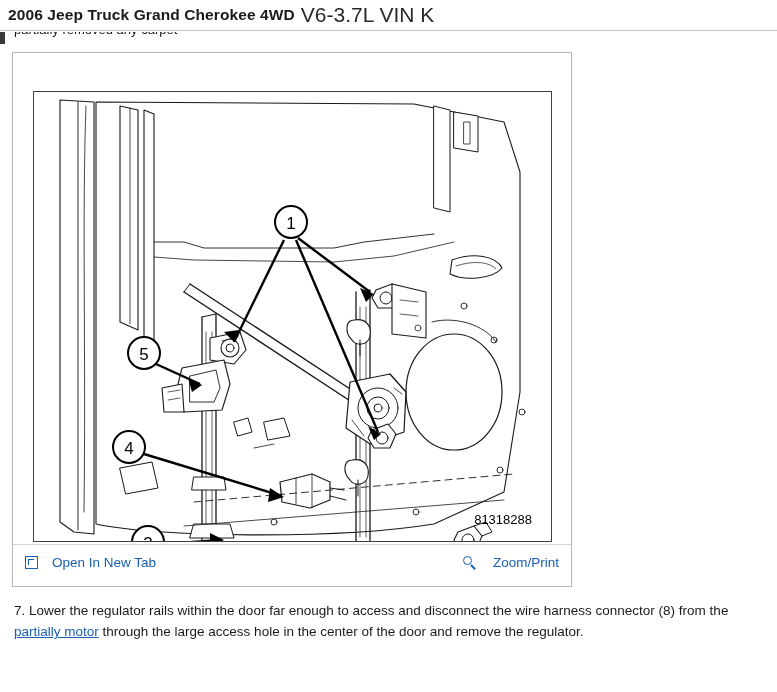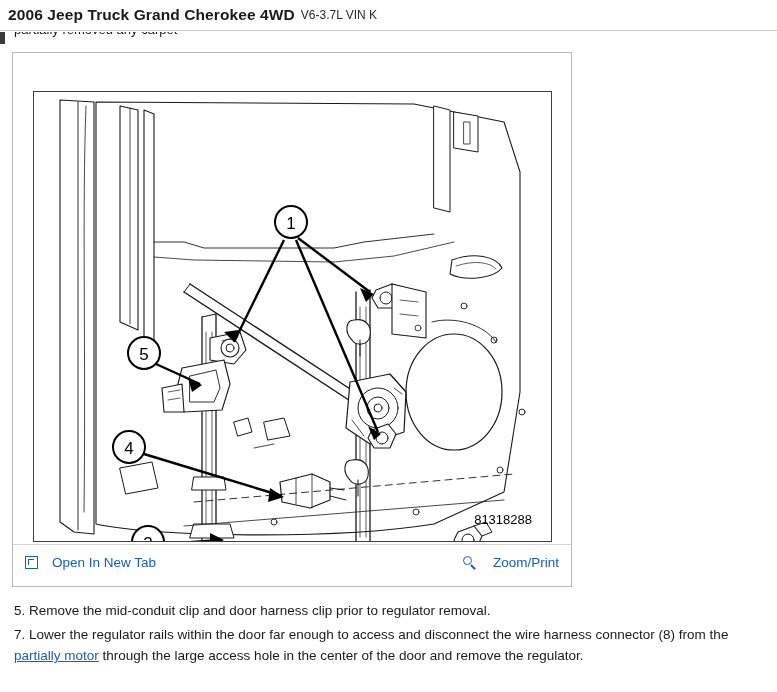--- a/index.html
+++ b/index.html
@@ -25,21 +25,21 @@
     padding-left: 8px;
     box-sizing: border-box;
   }
   .header .title-bold {
     font-size: 15.5px;
     font-weight: bold;
     color: #1a1a1a;
     letter-spacing: 0.1px;
   }
   .header .title-light {
-    font-size: 12px;
+    font-size: 21px;
     font-weight: normal;
     color: #2a2a2a;
     margin-left: 6px;
   }
 
   
   .clipped-line {
     position: absolute;
     left: 14px;
     top: 32px;
@@ -367,15 +367,14 @@
       <span class="icon-mag">
         <span class="ring"></span>
           <span class="handle"></span>
       </span>
       <span class="label">Zoom/Print</span>
     </div>
   </div>
 </div>
 
 <div class="steps">
-  <div class="step">5. Remove the mid-conduit clip and door harness clip prior to regulator removal.</div>
   <div class="step"><span>7. Lower the regulator rails within the door far enough to access and disconnect the wire harness connector (8) from the </span><a class="inline-link" href="#">partially motor</a><span> through the large access hole in the center of the door and remove the regulator.</span></div>
 </div>
 
 </body></html>

